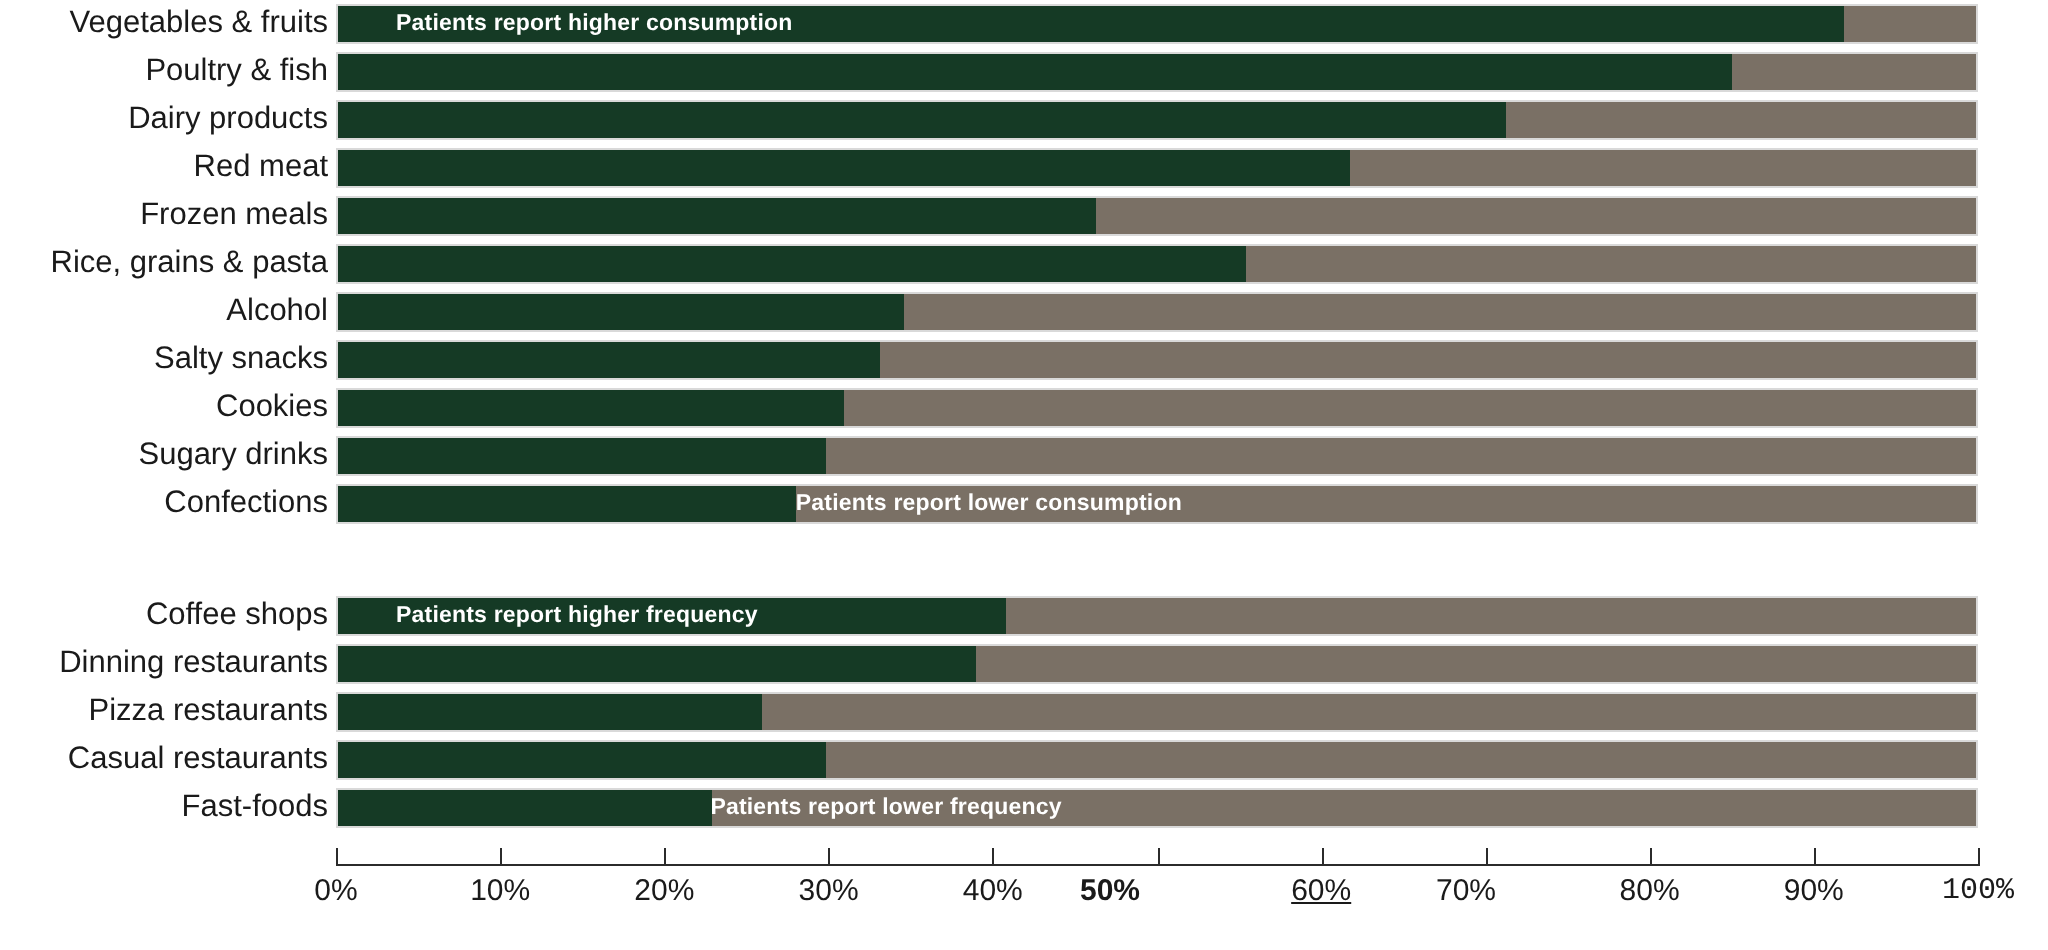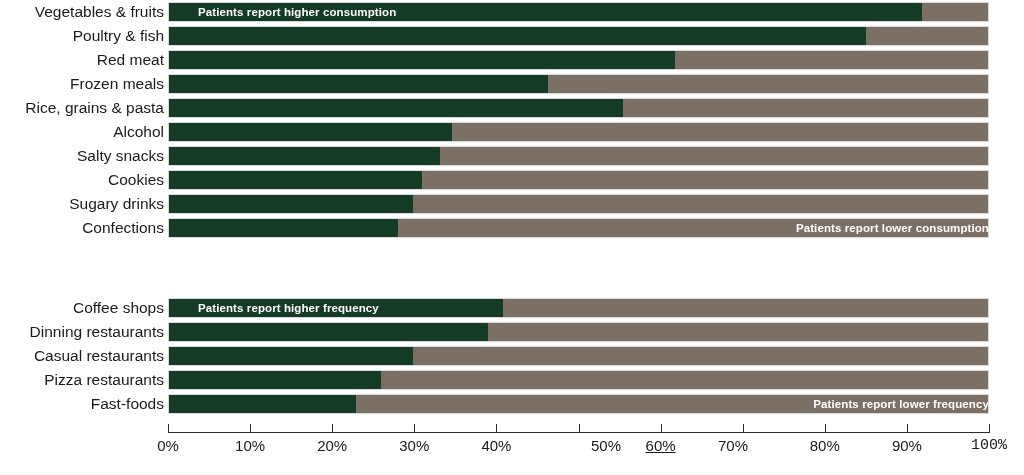--- a/index.html
+++ b/index.html
@@ -79,21 +79,21 @@
     height: 20px;
     line-height: 20px;
     font-size: 11.5px;
     font-weight: bold;
     color: #ffffff;
     white-space: nowrap;
     pointer-events: none;
     letter-spacing: 0.1px;
   }
   .annot-higher { left: 198px; text-align: center; }
-  .annot-lower  { text-align: right; }
+  .annot-lower  { text-align: left; }
 
   
   #axis {
     position: absolute;
     left: 0;
     top: 424px;
     width: 1024px;
     height: 51px;
   }
   .axis-line {
@@ -135,20 +135,26 @@
         </div>
         <div class="annot annot-higher">Patients report higher consumption</div>
       </div>
       <div class="bar-row">
         <div class="cat-label">Poultry &amp; fish</div>
         <div class="bar-track" style="background: rgb(122, 112, 101);">
           <div class="bar-fill" style="background: rgb(21, 58, 37); width: 85.1%;"></div>
         </div>
       </div>
       <div class="bar-row">
+        <div class="cat-label">Dairy products</div>
+        <div class="bar-track" style="background: rgb(122, 112, 101);">
+          <div class="bar-fill" style="background: rgb(21, 58, 37); width: 71.3%;"></div>
+        </div>
+      </div>
+      <div class="bar-row">
         <div class="cat-label">Red meat</div>
         <div class="bar-track" style="background: rgb(122, 112, 101);">
           <div class="bar-fill" style="background: rgb(21, 58, 37); width: 61.8%;"></div>
         </div>
       </div>
       <div class="bar-row">
         <div class="cat-label">Frozen meals</div>
         <div class="bar-track" style="background: rgb(122, 112, 101);">
           <div class="bar-fill" style="background: rgb(21, 58, 37); width: 46.3%;"></div>
         </div>
@@ -199,29 +205,29 @@
         </div>
         <div class="annot annot-higher">Patients report higher frequency</div>
       </div>
       <div class="bar-row">
         <div class="cat-label">Dinning restaurants</div>
         <div class="bar-track" style="background: rgb(122, 112, 101);">
           <div class="bar-fill" style="background: rgb(21, 58, 37); width: 38.9%;"></div>
         </div>
       </div>
       <div class="bar-row">
+        <div class="cat-label">Pizza restaurants</div>
+        <div class="bar-track" style="background: rgb(122, 112, 101);">
+          <div class="bar-fill" style="background: rgb(21, 58, 37); width: 25.9%;"></div>
+        </div>
+      </div>
+      <div class="bar-row">
         <div class="cat-label">Casual restaurants</div>
         <div class="bar-track" style="background: rgb(122, 112, 101);">
           <div class="bar-fill" style="background: rgb(21, 58, 37); width: 29.8%;"></div>
-        </div>
-      </div>
-      <div class="bar-row">
-        <div class="cat-label">Pizza restaurants</div>
-        <div class="bar-track" style="background: rgb(122, 112, 101);">
-          <div class="bar-fill" style="background: rgb(21, 58, 37); width: 25.9%;"></div>
         </div>
       </div>
       <div class="bar-row">
         <div class="cat-label">Fast-foods</div>
         <div class="bar-track" style="background: rgb(122, 112, 101);">
           <div class="bar-fill" style="background: rgb(21, 58, 37); width: 22.8%;"></div>
         </div>
         <div class="annot annot-lower" style="left: 355.188px; width: 633.812px;">Patients report lower frequency</div>
       </div>
     </div>
@@ -232,21 +238,21 @@
       <div class="tick-label" style="left: 168px;">0%</div>
       <div class="tick-mark" style="left: 250.1px;"></div>
       <div class="tick-label" style="left: 250.1px;">10%</div>
       <div class="tick-mark" style="left: 332.2px;"></div>
       <div class="tick-label" style="left: 332.2px;">20%</div>
       <div class="tick-mark" style="left: 414.3px;"></div>
       <div class="tick-label" style="left: 414.3px;">30%</div>
       <div class="tick-mark" style="left: 496.4px;"></div>
       <div class="tick-label" style="left: 496.4px;">40%</div>
       <div class="tick-mark" style="left: 578.5px;"></div>
-      <div class="tick-label" style="left: 606px;">50%</div>
+      <div class="tick-label" style="left: 555px; font-weight: bold;">50%</div>
       <div class="tick-mark" style="left: 660.6px;"></div>
       <div class="tick-label" style="left: 660.6px; text-decoration: underline;">60%</div>
       <div class="tick-mark" style="left: 742.7px;"></div>
       <div class="tick-label" style="left: 733px;">70%</div>
       <div class="tick-mark" style="left: 824.8px;"></div>
       <div class="tick-label" style="left: 824.8px;">80%</div>
       <div class="tick-mark" style="left: 906.9px;"></div>
       <div class="tick-label" style="left: 906.9px;">90%</div>
       <div class="tick-mark" style="left: 989px;"></div>
       <div class="tick-label" style="left: 989px; font-family: Liberation Mono, monospace;">100%</div>

